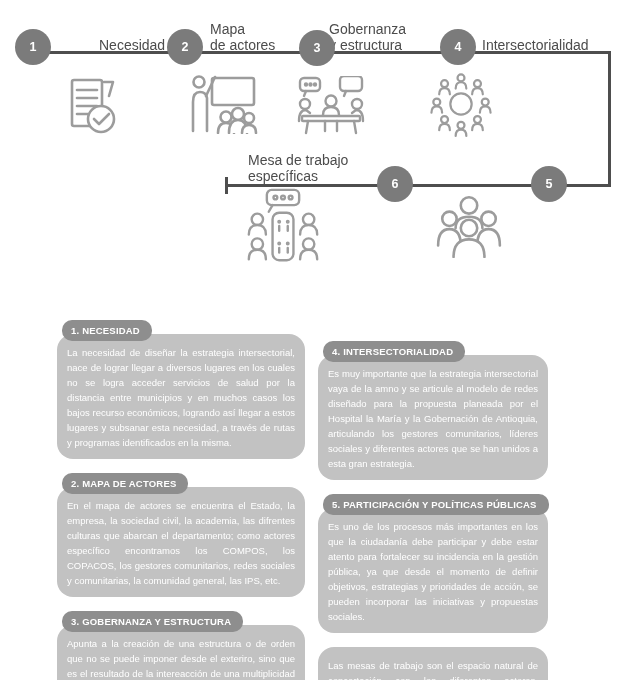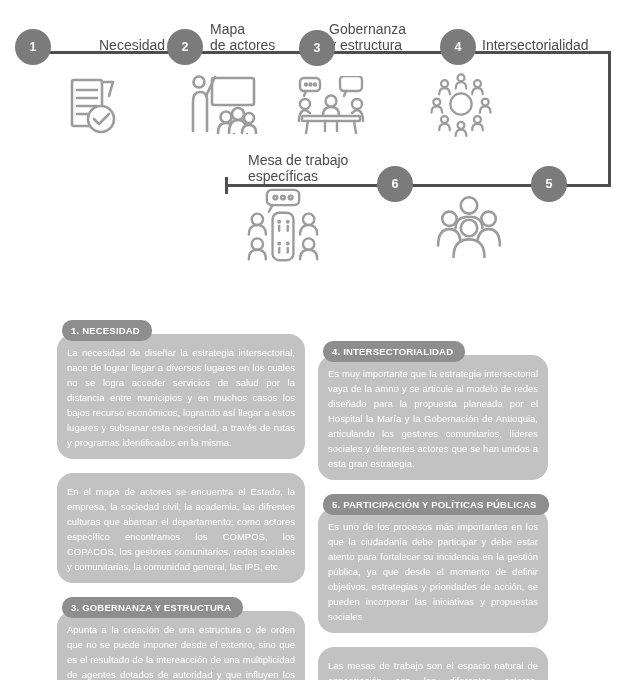--- a/index.html
+++ b/index.html
@@ -239,20 +239,21 @@
         <circle cx="44" cy="58.5" r="0.8" fill="currentColor"></circle>
     </svg>
   </div>
 
   <div class="col col-left">
     <section class="box">
       <div class="box-header">1. NECESIDAD</div>
       <div class="box-body">La necesidad de diseñar la estrategia intersectorial, nace de lograr llegar a diversos lugares en los cuales no se logra acceder servicios de salud por la distancia entre municipios y en muchos casos los bajos recurso económicos, logrando así llegar a estos lugares y subsanar esta necesidad, a través de rutas y programas identificados en la misma.</div>
     </section>
     <section class="box">
+      <div class="box-header">2. MAPA DE ACTORES</div>
       <div class="box-body">En el mapa de actores se encuentra el Estado, la empresa, la sociedad civil, la academia, las difrentes culturas que abarcan el departamento; como actores específico encontramos los COMPOS, los COPACOS, los gestores comunitarios, redes sociales y comunitarias, la comunidad general, las IPS, etc.</div>
     </section>
     <section class="box">
       <div class="box-header">3. GOBERNANZA Y ESTRUCTURA</div>
       <div class="box-body">Apunta a la creación de una estructura o de orden que no se puede imponer desde el exteriro, sino que es el resultado de la intereacción de una multiplicidad de agentes dotados de autoridad y que influyen los unos con los otros. ( Kooiman y Van Vliet, 1993:64)</div>
     </section>
   </div>
 
   <div class="col col-right">
     <section class="box">

